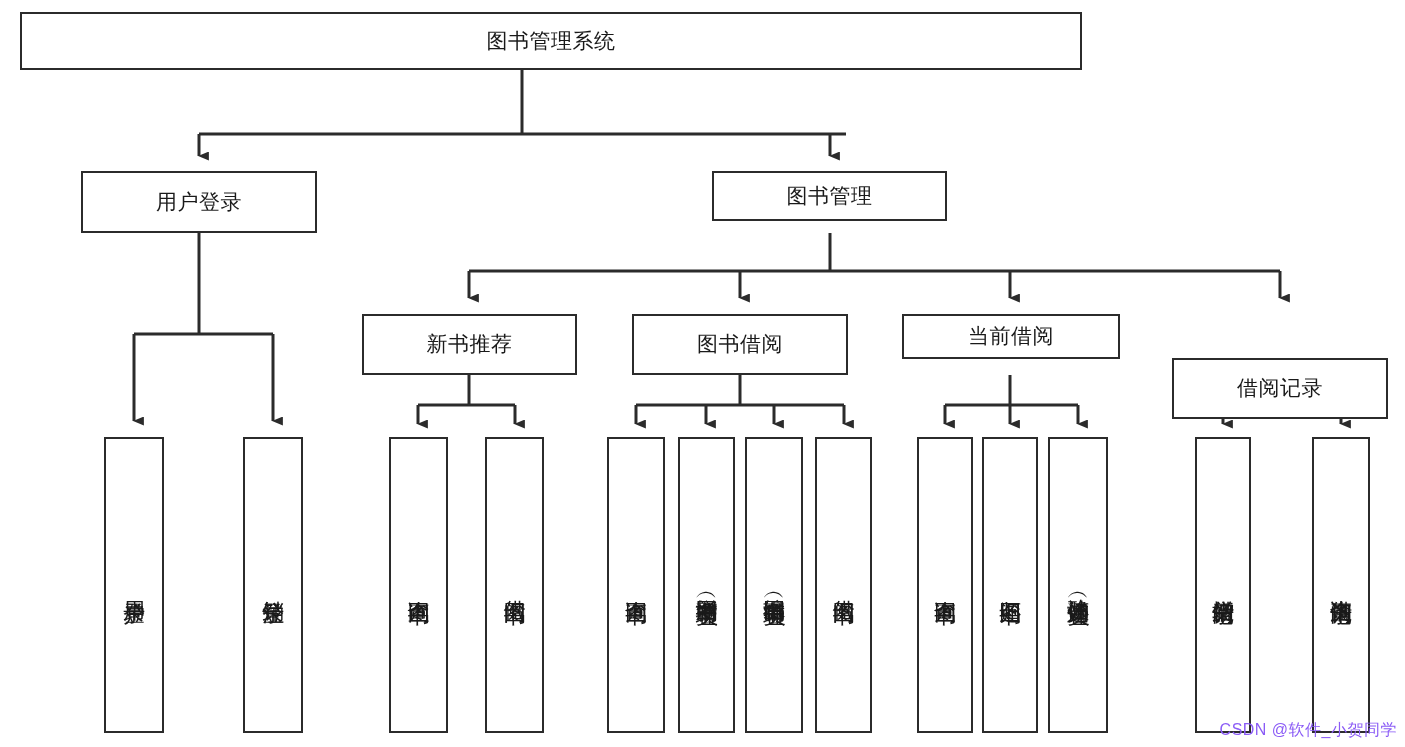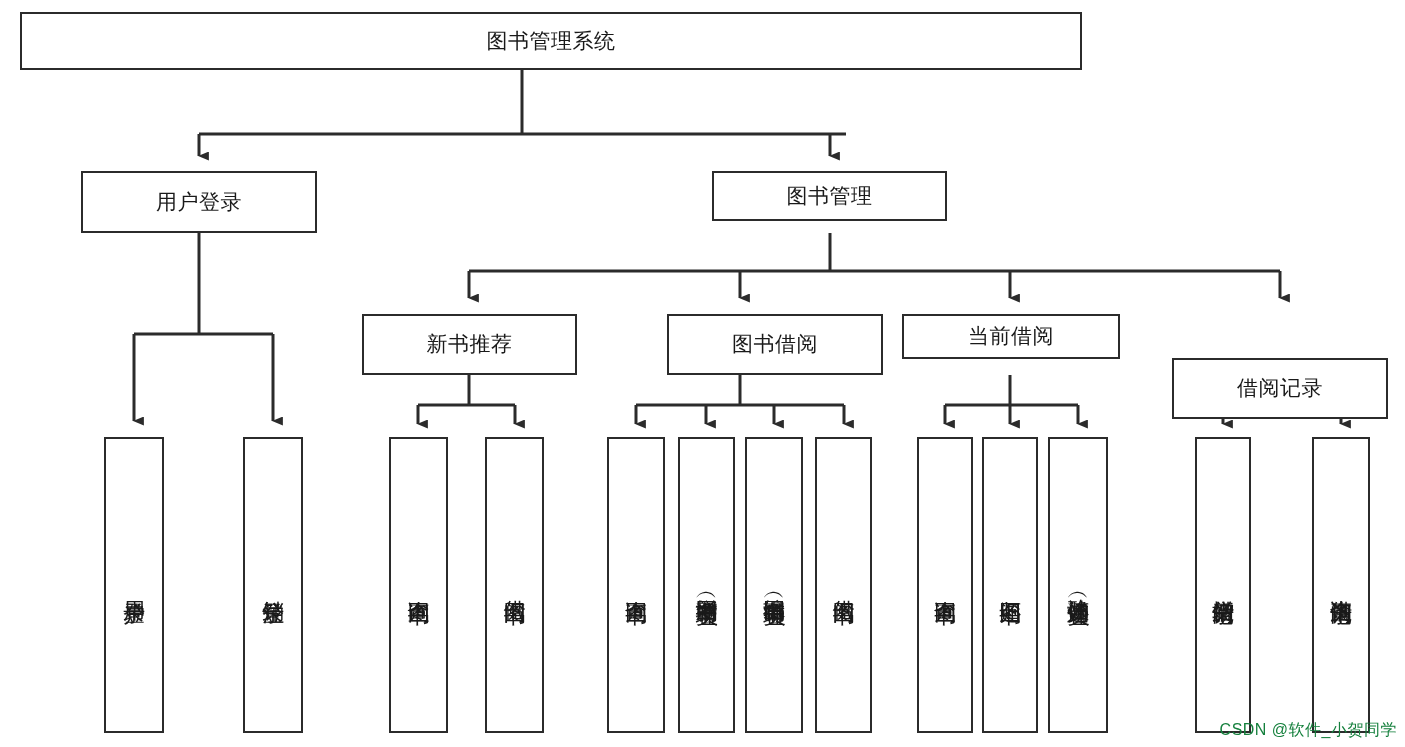--- a/index.html
+++ b/index.html
@@ -54,21 +54,21 @@
     text-orientation: upright;
     font-size: 22px;
     line-height: 1.12;
     letter-spacing: 1px;
   }
   #watermark {
     position: absolute;
     right: 8px;
     bottom: 6px;
     font-size: 16px;
-    color: #15803d;
+    color: #8b5cf6;
     letter-spacing: 0.5px;
     white-space: nowrap;
     font-family: "Liberation Sans", "DejaVu Sans", sans-serif;
   }
 </style>
 </head>
 <body>
 
 <div id="canvas">
 
@@ -129,21 +129,21 @@
   <div class="node horiz" style="left: 81px; top: 171px; width: 236px; height: 62px;">
     <span class="label">用户登录</span>
   </div>
   <div class="node horiz" style="left: 712px; top: 171px; width: 235px; height: 50px;">
     <span class="label">图书管理</span>
   </div>
 
   <div class="node horiz" style="left: 362px; top: 314px; width: 215px; height: 61px;">
     <span class="label">新书推荐</span>
   </div>
-  <div class="node horiz" style="left: 632px; top: 314px; width: 216px; height: 61px; margin-left: 35px;">
+  <div class="node horiz" style="left: 632px; top: 314px; width: 216px; height: 61px;">
     <span class="label">图书借阅</span>
   </div>
   <div class="node horiz" style="left: 902px; top: 314px; width: 218px; height: 45px;">
     <span class="label">当前借阅</span>
   </div>
   <div class="node horiz" style="left: 1172px; top: 314px; width: 216px; height: 61px; margin-top: 44px;">
     <span class="label">借阅记录</span>
   </div>
 
   <div class="node vert" style="left: 104px; top: 437px; width: 60px; height: 296px;">

